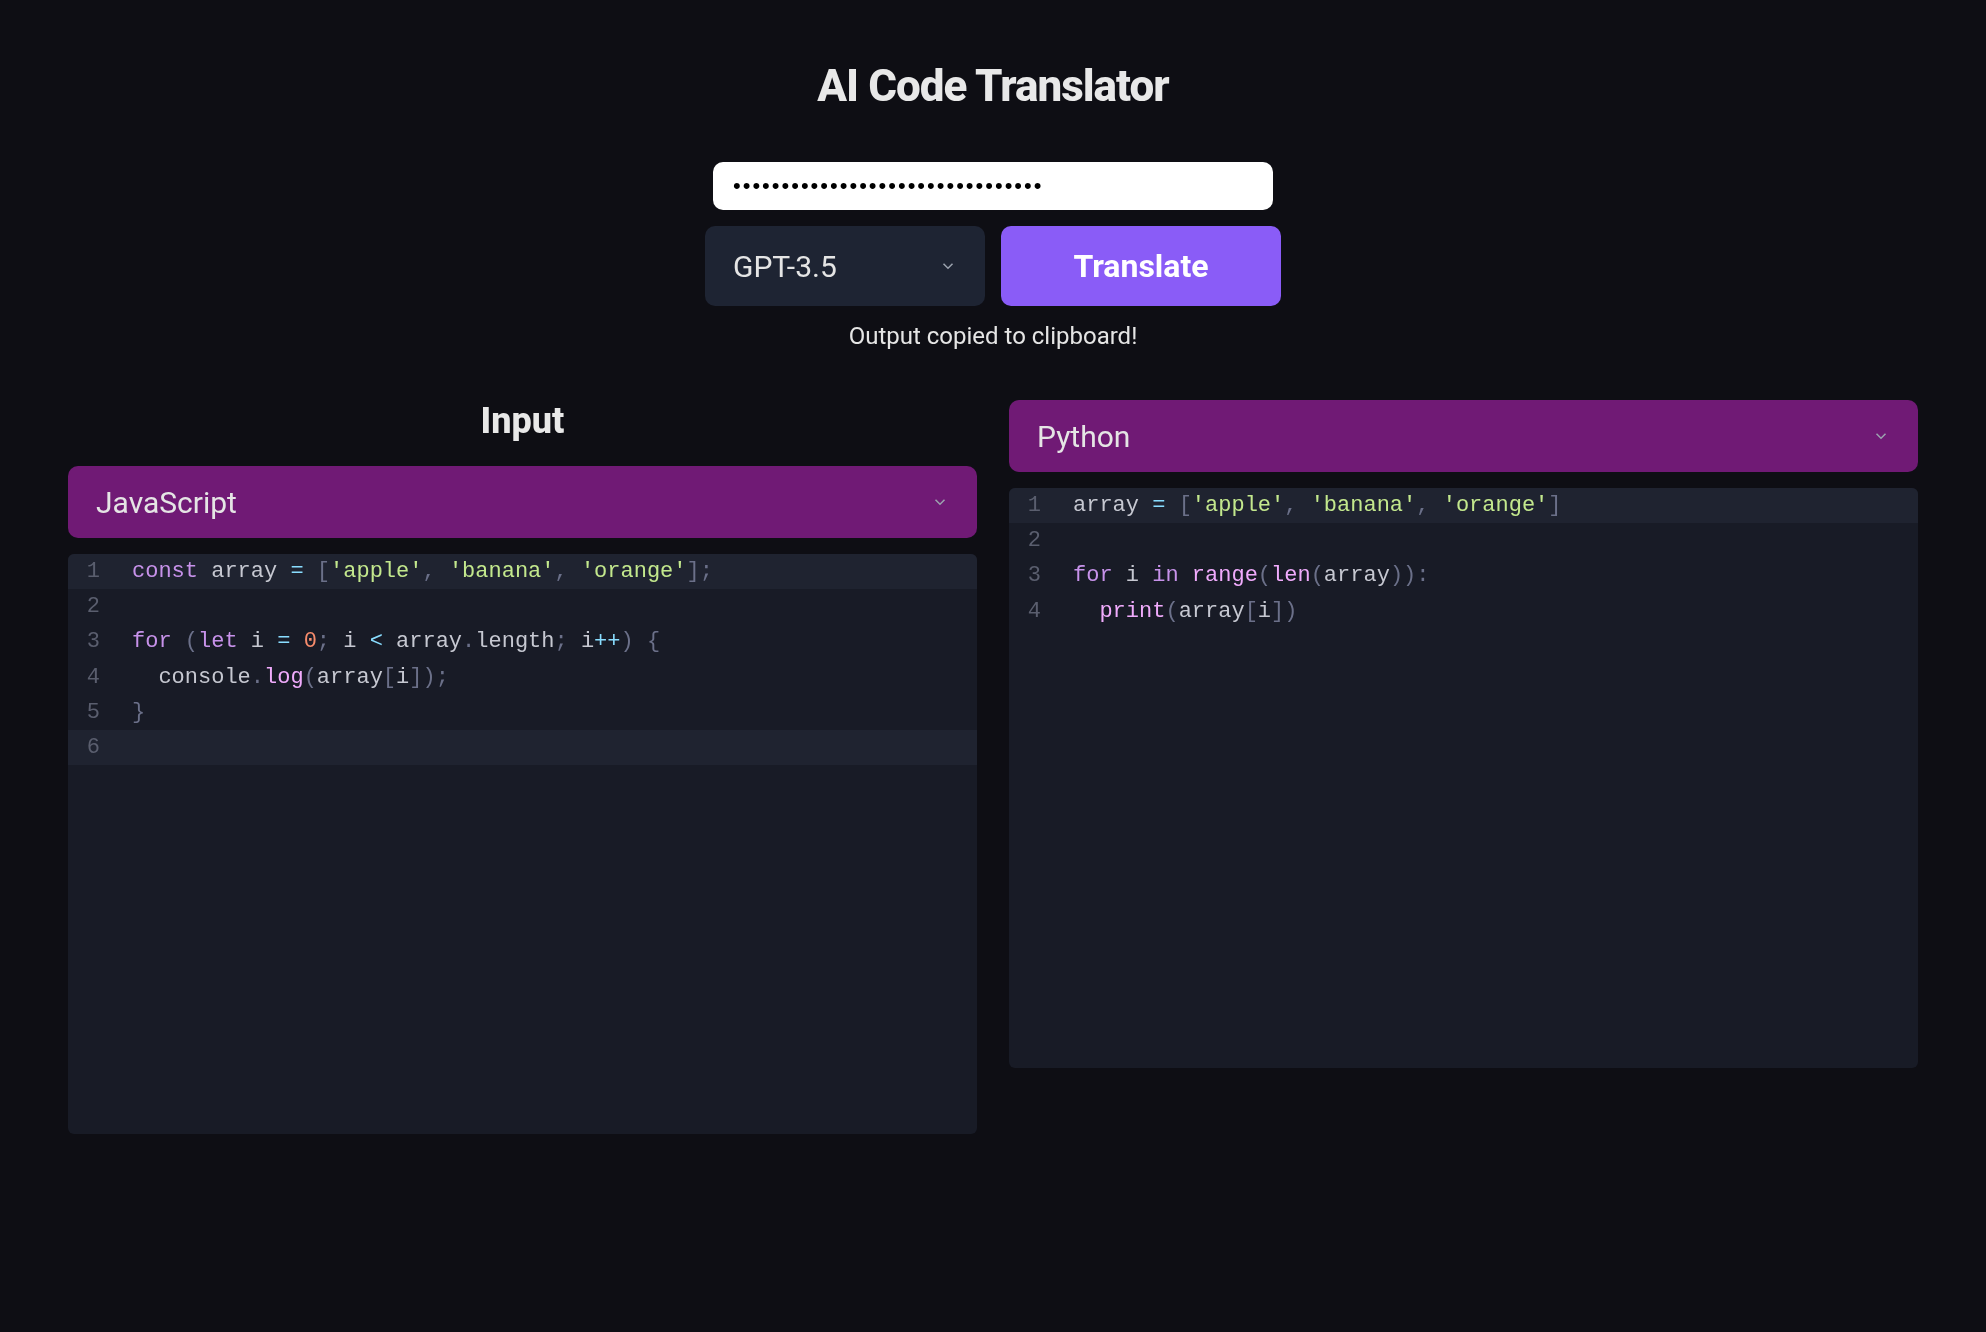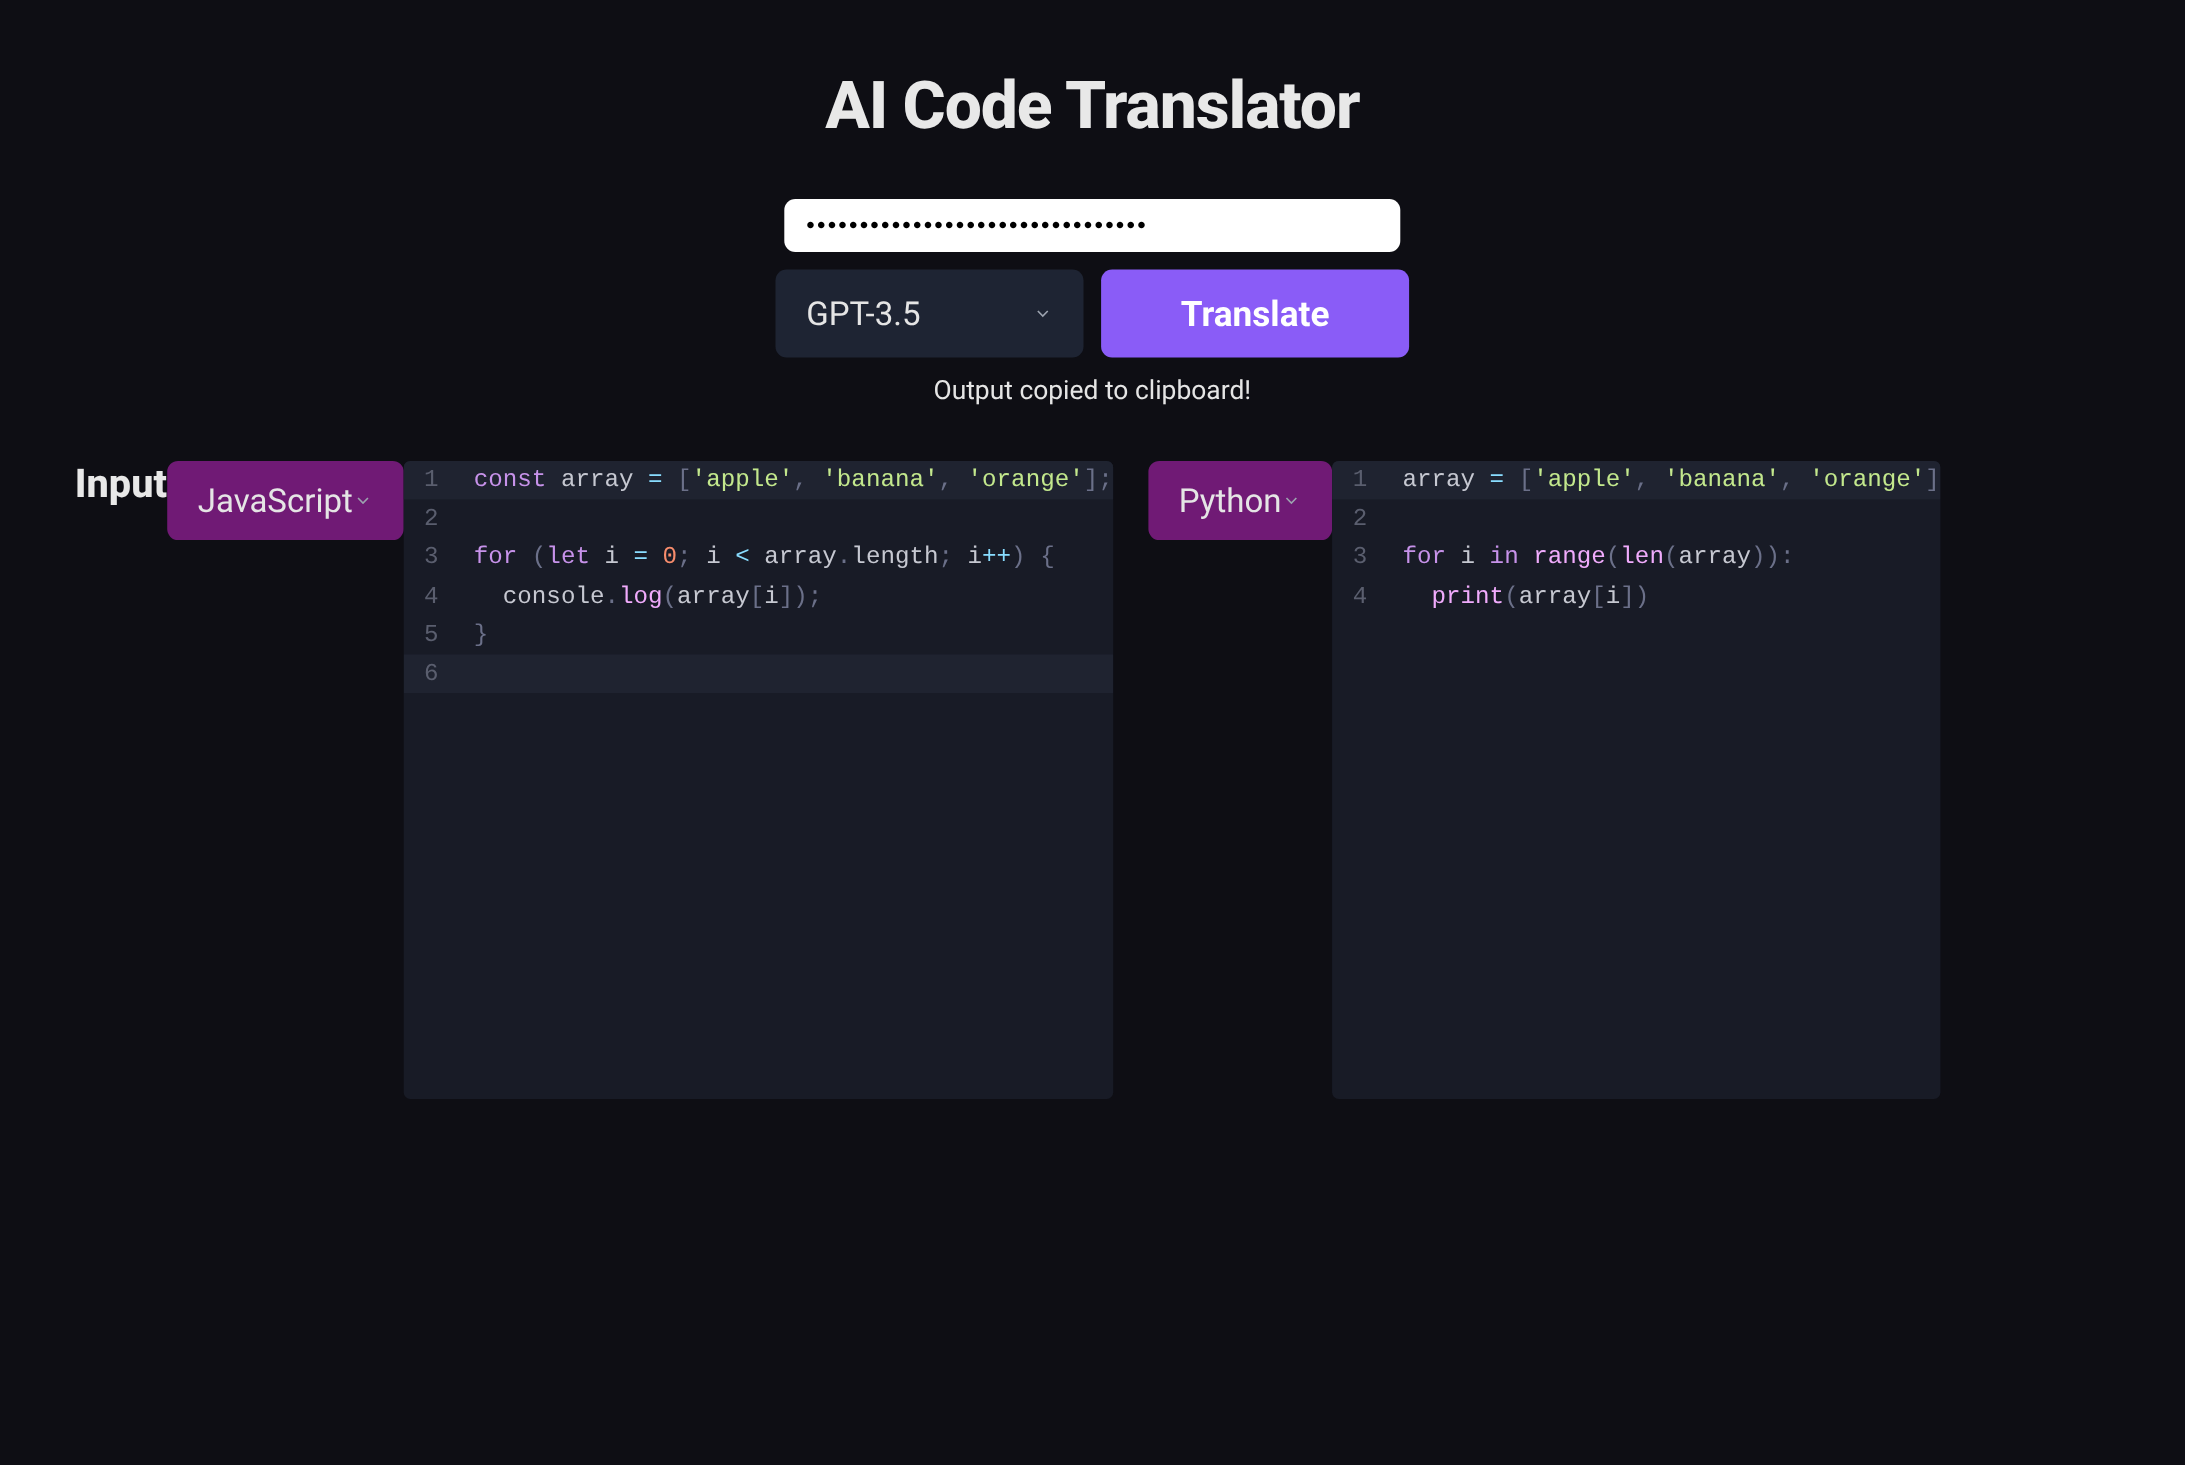--- a/index.html
+++ b/index.html
@@ -18,21 +18,21 @@
 
     .container {
       max-width: 1850px;
       margin: 0 auto;
       display: flex;
       flex-direction: column;
       align-items: center;
     }
 
     .page-title {
-      font-size: 60px;
+      font-size: 44px;
       font-weight: 800;
       color: #e8e8e8;
       margin-bottom: 50px;
       text-align: center;
       letter-spacing: -1px;
     }
 
     .controls {
       display: flex;
       flex-direction: column;
@@ -113,21 +113,21 @@
 
     .panels {
       display: flex;
       gap: 32px;
       width: 100%;
     }
 
     .panel {
       flex: 1;
       display: flex;
-      flex-direction: row;
+      flex-direction: column;
     }
 
     .panel-title {
       font-size: 36px;
       font-weight: 800;
       color: #e8e8e8;
       text-align: center;
       margin-bottom: 24px;
     }
 

